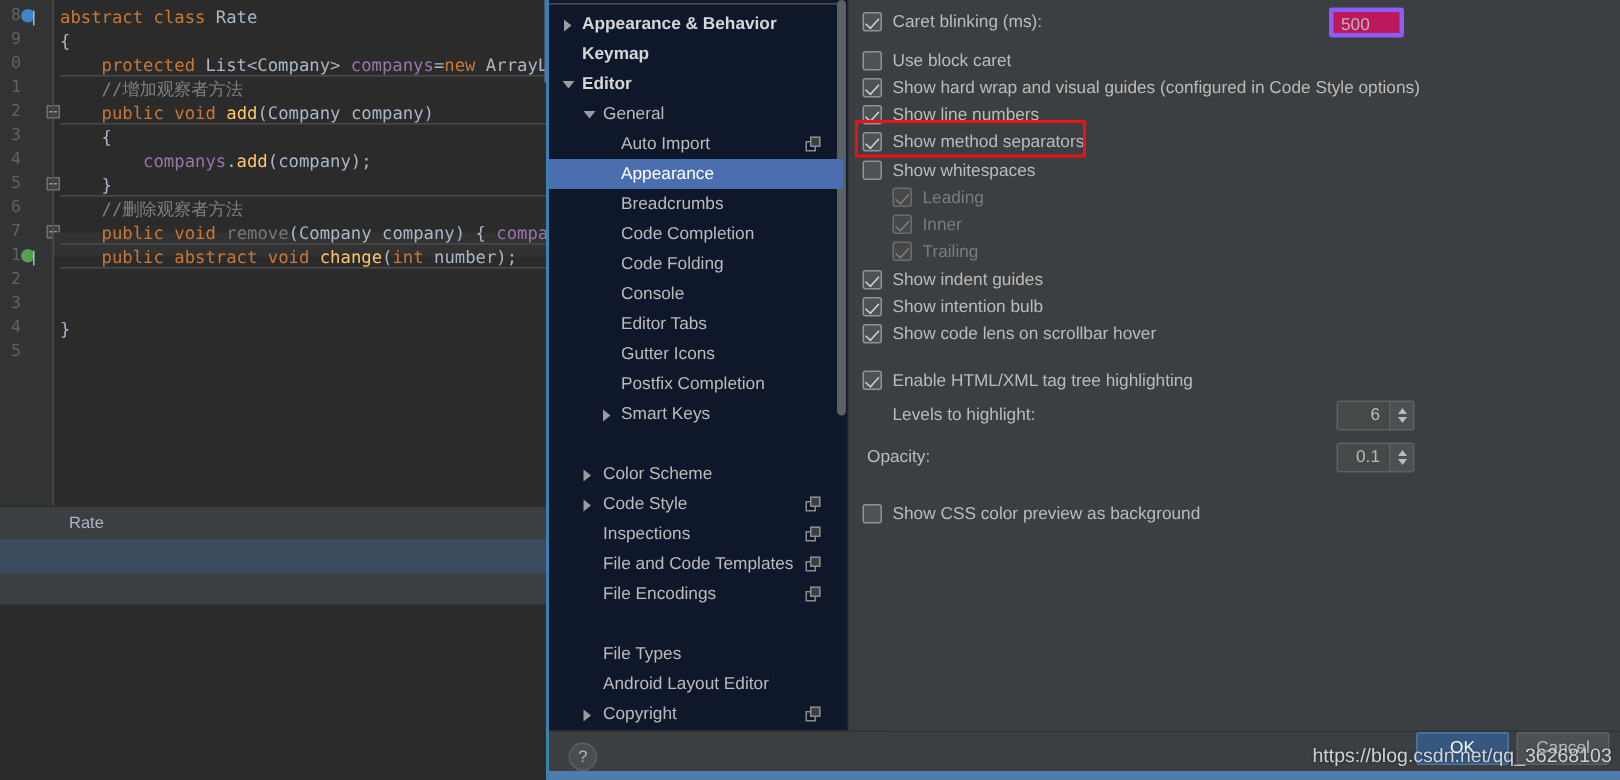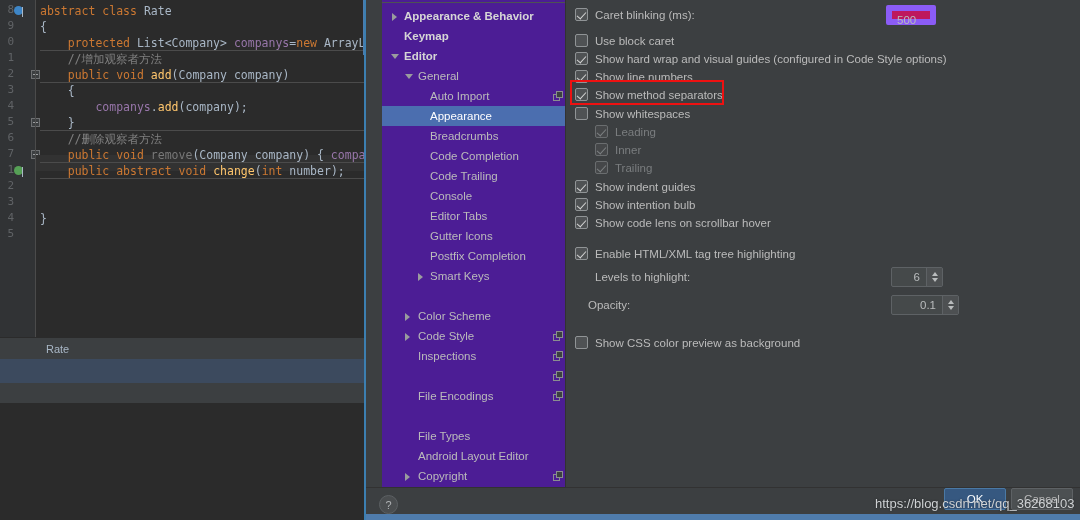--- a/index.html
+++ b/index.html
@@ -116,23 +116,23 @@
     width: 2px; height: 520px; background: #3c7fb1;
   }
 
   
   #dialog {
     position: absolute; left: 366px; top: 0;
     width: 714px; height: 520px;
     background: #3c3f41;
   }
   #tree {
-    position: absolute; left: 16px; top: 0;
+    position: absolute; left: 0; top: 0;
     width: 228px; height: 487px;
-    background: #4c1d95;
+    background: #0f172a;
     overflow: hidden;
   }
   #tree-topline {
     position: absolute; left: 0; top: 2px;
     width: 196px; height: 1px; background: #4e5254;
   }
   .trow {
     position: absolute; left: 0;
     width: 196px; height: 20px;
     font-size: 11.5px; color: #bbbbbb;
@@ -207,21 +207,21 @@
     font-size: 11.5px; color: #bbbbbb;
     line-height: 18px;
   }
   .clab.dis { color: #7a7d7f; }
   .flab {
     position: absolute;
     font-size: 11.5px; color: #bbbbbb; line-height: 18px;
   }
   .tfield {
     position: absolute;
-    border: 6px solid #8b5cf6;
+    border: 3px solid #8b5cf6;
     background: #be185d;
     font-size: 11.5px; color: #b9bcbd;
     line-height: 18px;
     padding: 0 5px;
     border-radius: 2px;
   }
   .spin {
     position: absolute;
     border: 1px solid #5e6265;
     background: #45494a; border-radius: 2px;
@@ -399,21 +399,21 @@
       <div class="trow sel" style="top: 106px;">
         <span class="tlabel" style="left: 48px;">Appearance</span>
       </div>
       <div class="trow" style="top: 126px;">
         <span class="tlabel" style="left: 48px;">Breadcrumbs</span>
       </div>
       <div class="trow" style="top: 146px;">
         <span class="tlabel" style="left: 48px;">Code Completion</span>
       </div>
       <div class="trow" style="top: 166px;">
-        <span class="tlabel" style="left: 48px;">Code Trailing</span>
+        <span class="tlabel" style="left: 48px;">Code Folding</span>
       </div>
       <div class="trow" style="top: 186px;">
         <span class="tlabel" style="left: 48px;">Console</span>
       </div>
       <div class="trow" style="top: 206px;">
         <span class="tlabel" style="left: 48px;">Editor Tabs</span>
       </div>
       <div class="trow" style="top: 226px;">
         <span class="tlabel" style="left: 48px;">Gutter Icons</span>
       </div>
@@ -437,20 +437,21 @@
         <span class="tlabel" style="left: 36px;">Color Scheme</span>
       </div>
       <div class="trow" style="top: 346px;">
         <span class="tlabel" style="left: 36px;">Inspections</span>
         <span class="copyicon">
           <i class="a"></i>
           <i class="b"></i>
         </span>
       </div>
       <div class="trow" style="top: 366px;">
+        <span class="tlabel" style="left: 36px;">File and Code Templates</span>
         <span class="copyicon">
           <i class="a"></i>
           <i class="b"></i>
         </span>
       </div>
       <div class="trow" style="top: 386px;">
         <span class="tlabel" style="left: 36px;">File Encodings</span>
         <span class="copyicon">
           <i class="a"></i>
           <i class="b"></i>
@@ -539,22 +540,22 @@
 
     <div class="flab" style="left:29px;top:268px;">Levels to highlight:</div>
     <div class="spin" style="left:325px;top:267px;width:52px;">
       <span class="sv">6</span>
       <span class="sbtns">
         <u></u>
         <d></d>
       </span>
     </div>
 
-    <div class="flab" style="left:22px;top:296px;">Opacity:</div>
-    <div class="spin" style="left:325px;top:295px;width:68px;">
+    <div class="flab" style="left:12px;top:296px;">Opacity:</div>
+    <div class="spin" style="left:325px;top:295px;width:52px;">
       <span class="sv">0.1</span>
       <span class="sbtns">
         <u></u>
         <d></d>
       </span>
     </div>
 
     <div class="crow" style="top:334px;left:9px;">
       <span class="cb"></span>
       <span class="clab">Show CSS color preview as background</span>

